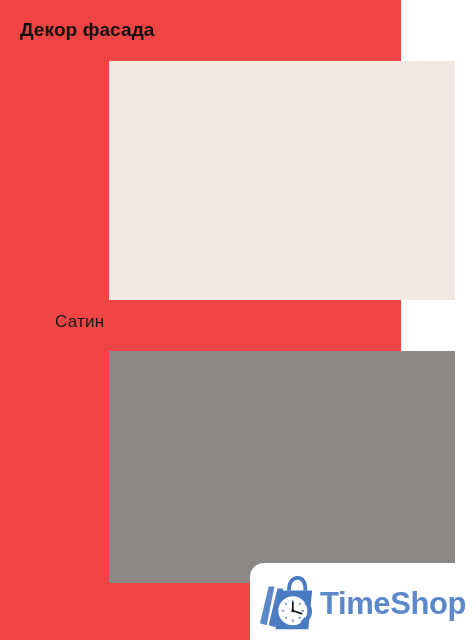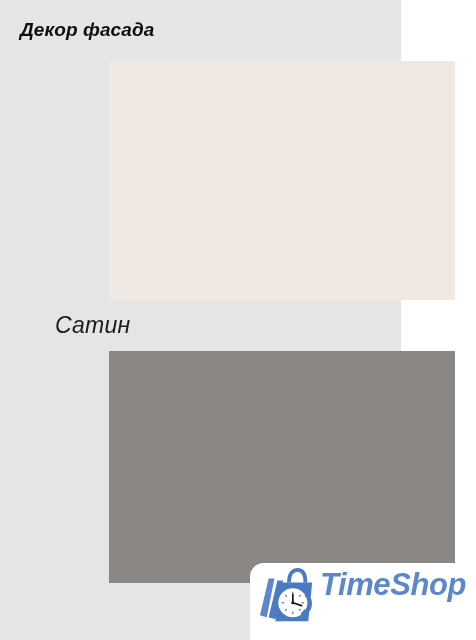--- a/index.html
+++ b/index.html
@@ -14,22 +14,21 @@
     overflow: hidden;
     font-family: "Liberation Sans", sans-serif;
     -webkit-font-smoothing: antialiased;
   }
 
   #page {
     position: absolute;
     left: 0; top: 0;
     width: 401px;
     height: 640px;
-    background: #e5e5e5;
-    font-style: italic;
+    background: #ef4444;
   }
 
   
   .page-title {
     position: absolute;
     left: 20px;
     top: 19px;
     font-size: 19px;
     font-weight: bold;
     color: #101010;
@@ -49,39 +48,40 @@
   }
   .swatch-clay {
     top: 351px;
     height: 232px;
   }
 
   
   .swatch-caption {
     position: absolute;
     left: 55px;
-    font-size: 23px;
+    font-size: 17px;
     font-weight: normal;
     color: #1b1b1b;
     letter-spacing: 0.2px;
     white-space: nowrap;
   }
   .caption-satin { top: 312px; }
   .caption-clay  { top: 601px; }
 
   
   .watermark {
     position: absolute;
     left: 250px;
     top: 563px;
     width: 226px;
     height: 77px;
     background: #ffffff;
     border-top-left-radius: 14px;
     display: flex;
+    align-items: center;
     padding-left: 8px;
     box-sizing: border-box;
   }
   .watermark-mark {
     width: 60px;
     height: 58px;
     flex: 0 0 60px;
     position: relative;
     margin-top: 4px;
   }

